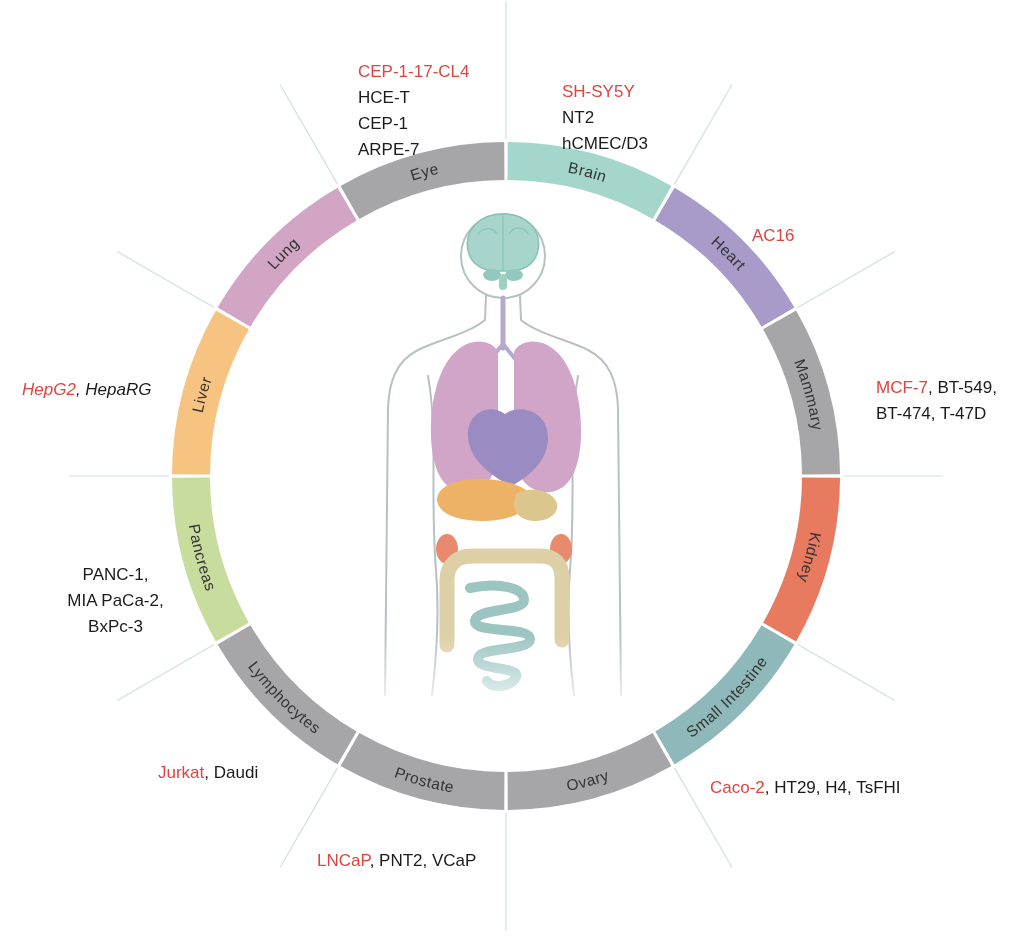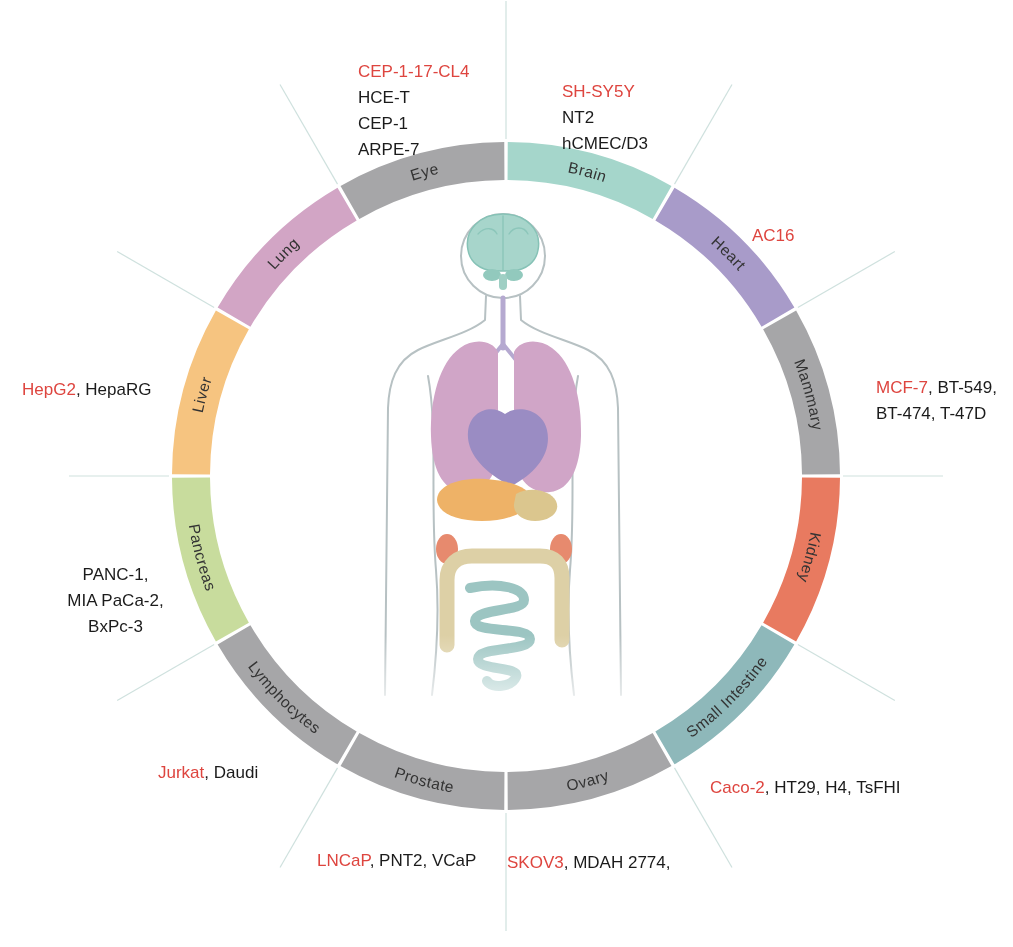--- a/index.html
+++ b/index.html
@@ -160,30 +160,29 @@
         <div><span class="red">AC16</span></div>
       </div>
       <div class="cells" style="left: 844px; top: 358px; text-align: left; margin-left: 32px;">
         <div><span class="red">MCF-7</span><span>, BT-549,</span></div>
         <div><span>BT-474, T-47D</span></div>
       </div>
       <div class="cells" style="left: 710px; top: 758px; text-align: left;">
         <div><span class="red">Caco-2</span><span>, HT29, H4, TsFHI</span></div>
       </div>
       <div class="cells" style="left: 507px; top: 833px; text-align: left;">
-        <div><span class="red">SKOV3</span><span>, MDAH 2774,</span></div>
       </div>
       <div class="cells" style="left: 317px; top: 831px; text-align: left;">
         <div><span class="red">LNCaP</span><span>, PNT2, VCaP</span></div>
       </div>
       <div class="cells" style="left: 158px; top: 743px; text-align: left;">
         <div><span class="red">Jurkat</span><span>, Daudi</span></div>
       </div>
       <div class="cells" style="left: 48px; top: 545px; width: 135px; text-align: center;">
         <div><span>PANC-1,</span></div>
         <div><span>MIA PaCa-2,</span></div>
         <div><span>BxPc-3</span></div>
       </div>
-      <div class="cells" style="left: 22px; top: 360px; text-align: left;">
+      <div class="cells" style="left: 22px; top: 360px; text-align: left; font-style: italic;">
         <div><span class="red">HepG2</span><span>, HepaRG</span></div>
       </div>
     </div>
 </div>
 
 </body></html>

